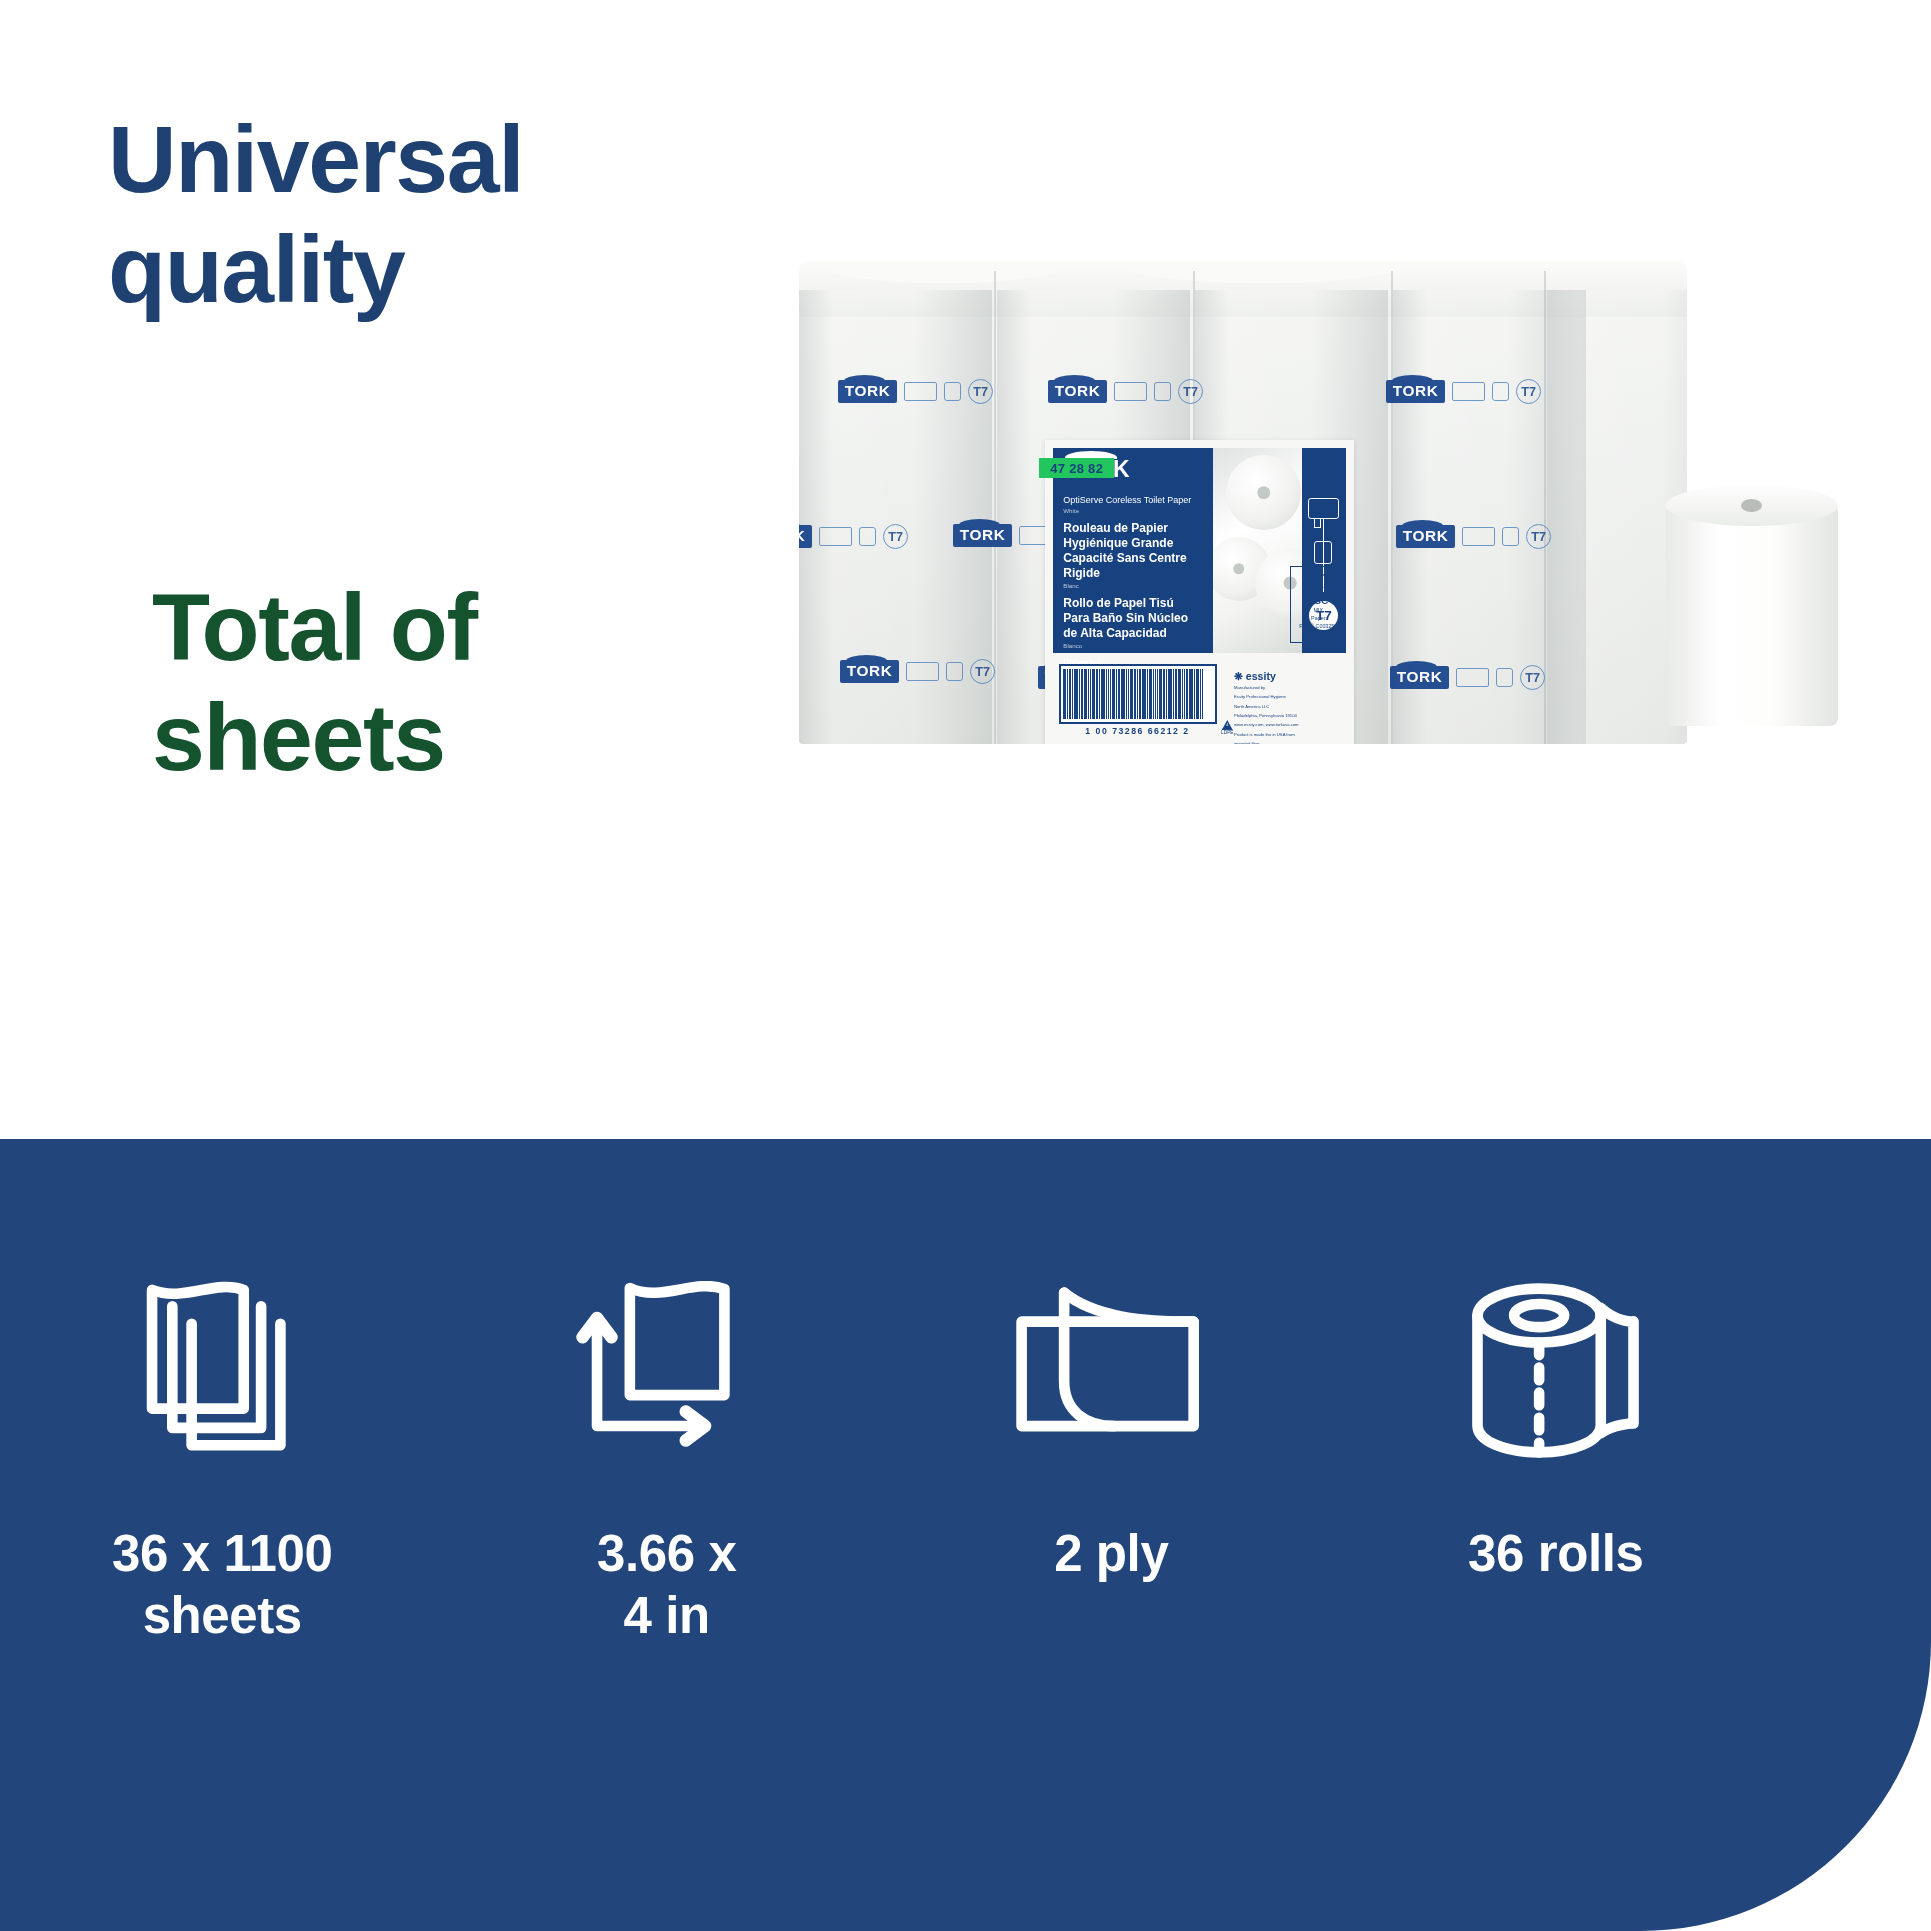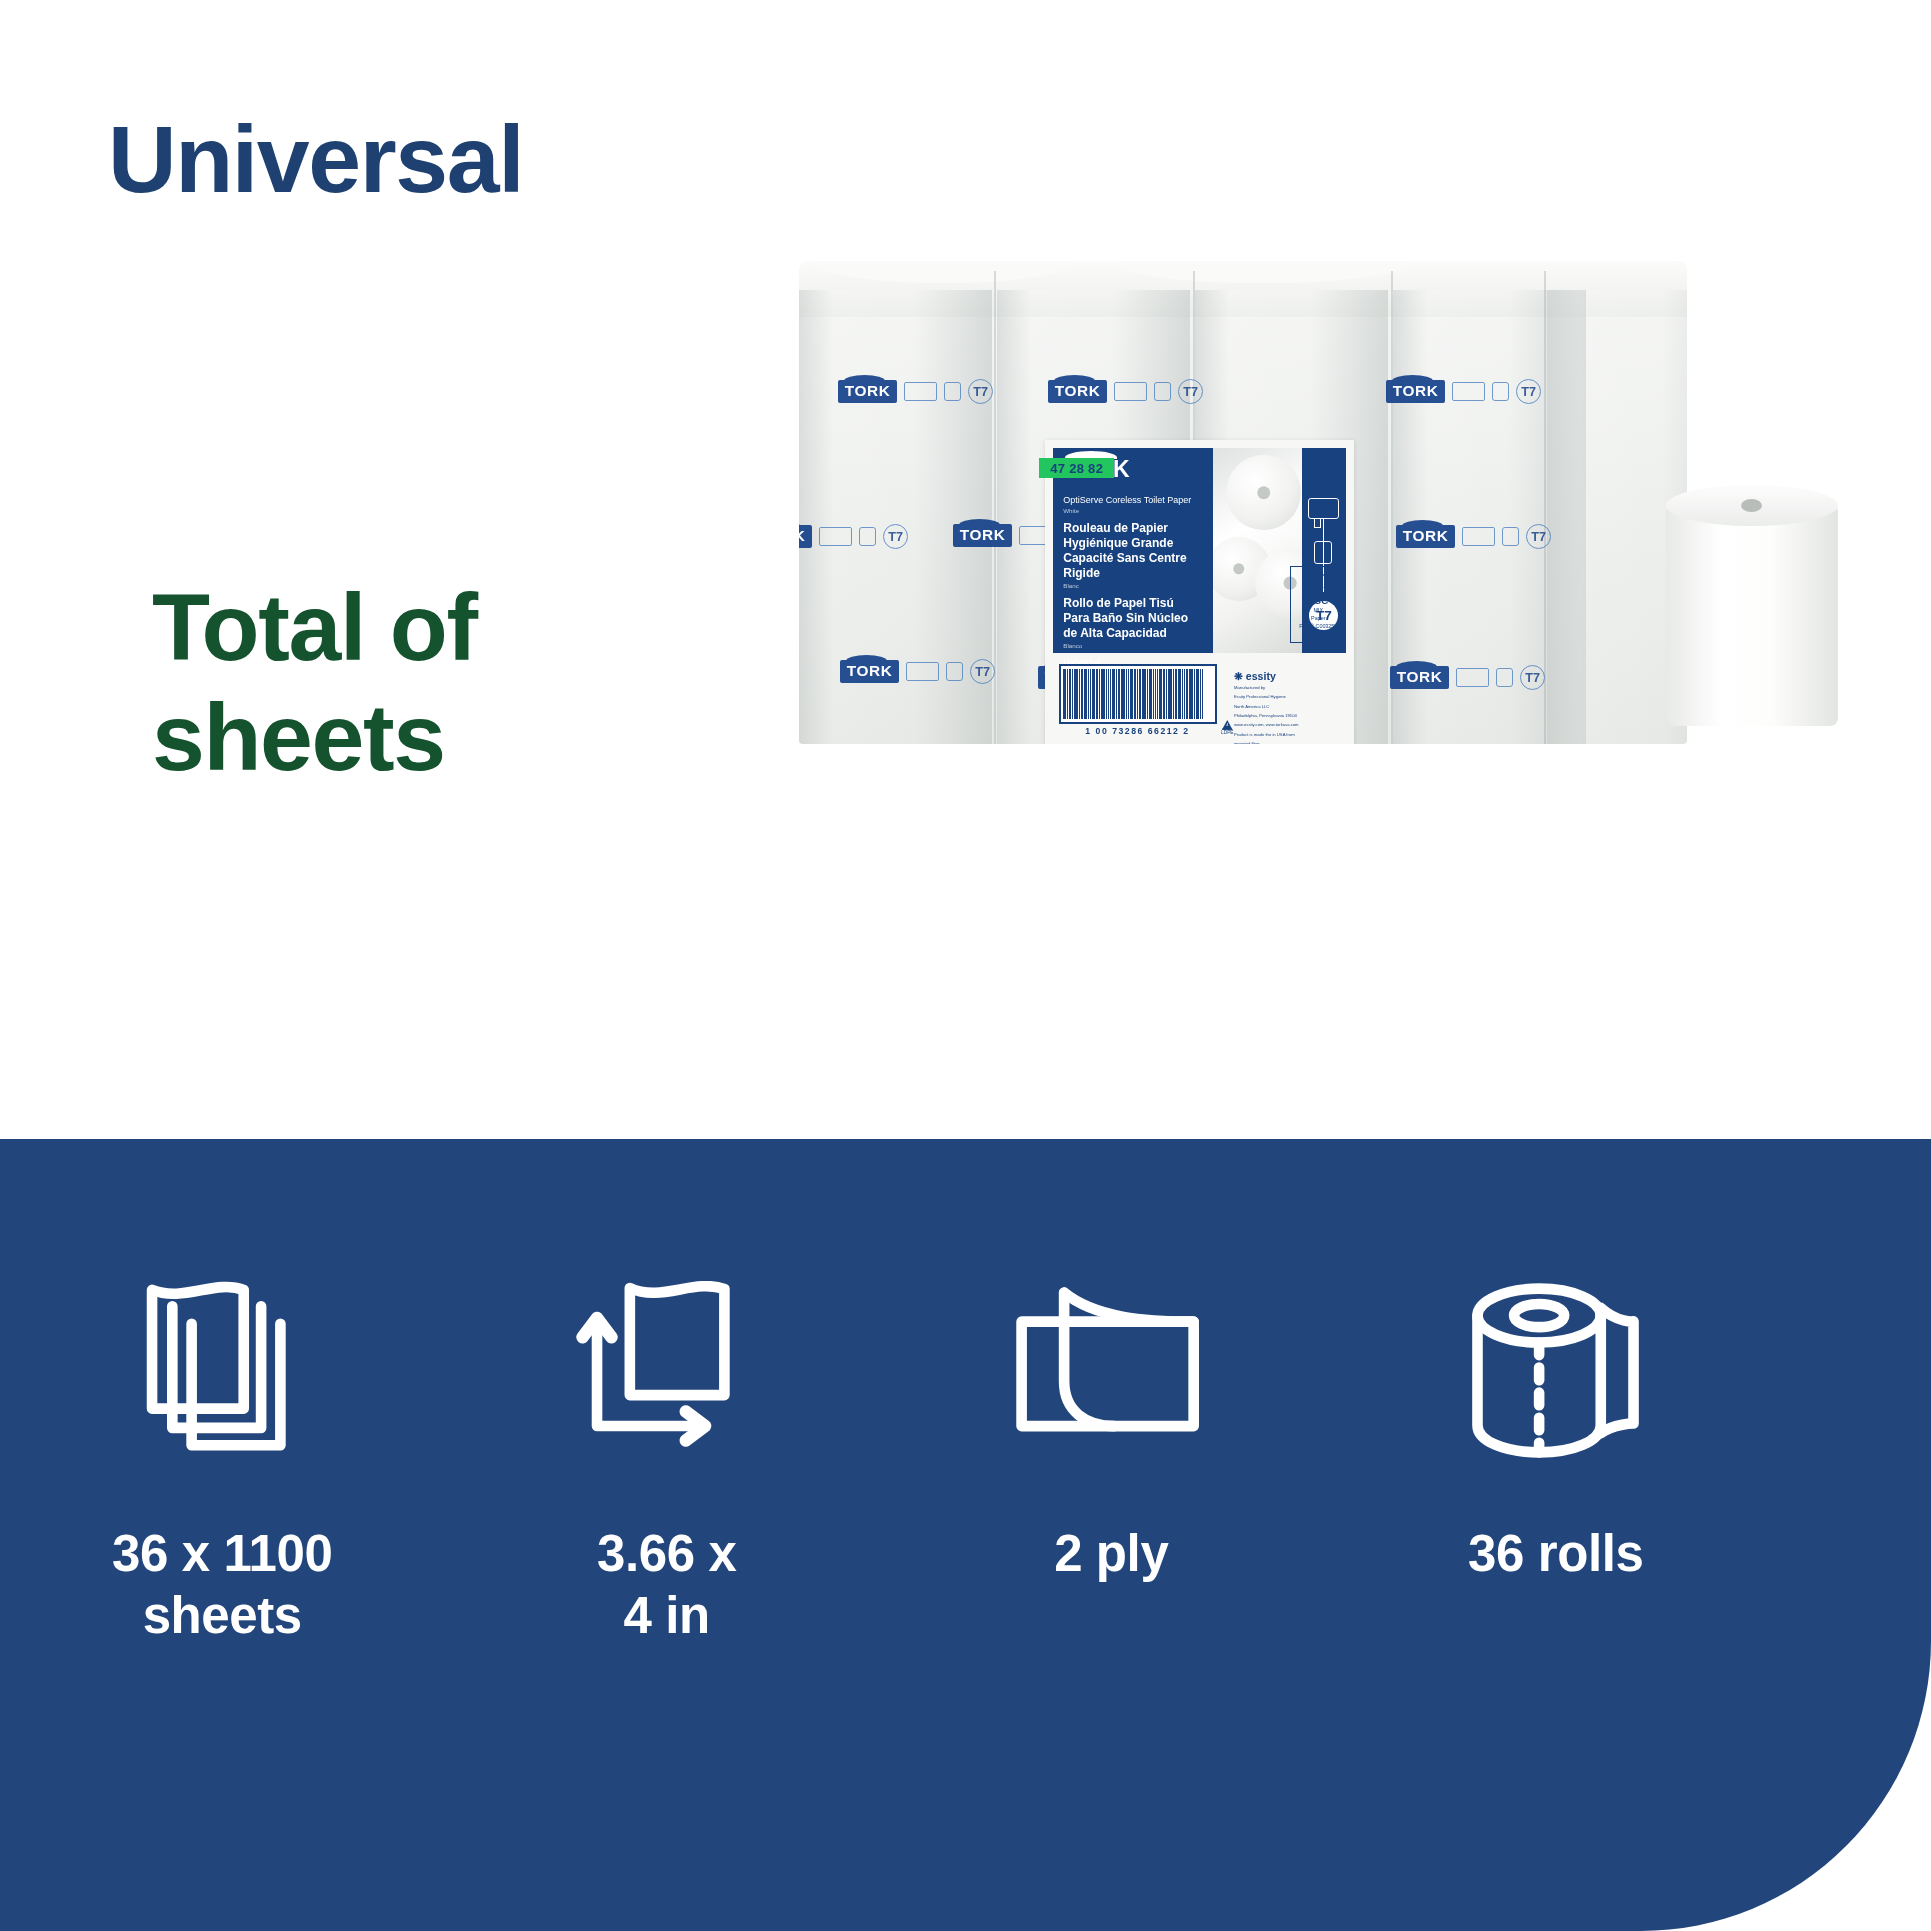--- a/index.html
+++ b/index.html
@@ -208,20 +208,21 @@
 </style>
 </head>
 <body>
 
 <div class="page">
 
   <div class="top-section">
 
     <div class="headline-block">
       <div class="headline">Universal</div>
+      <div class="headline">quality</div>
     </div>
 
     <div class="subhead-block">
       <div class="subhead">Total of</div>
       <div class="subhead accent">sheets</div>
     </div>
 
     <div class="product-photo">
 
       <div class="pack-wrap">

